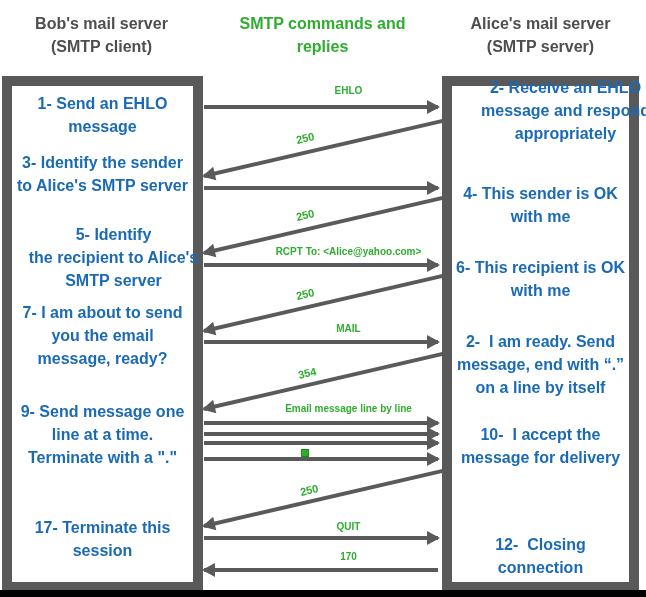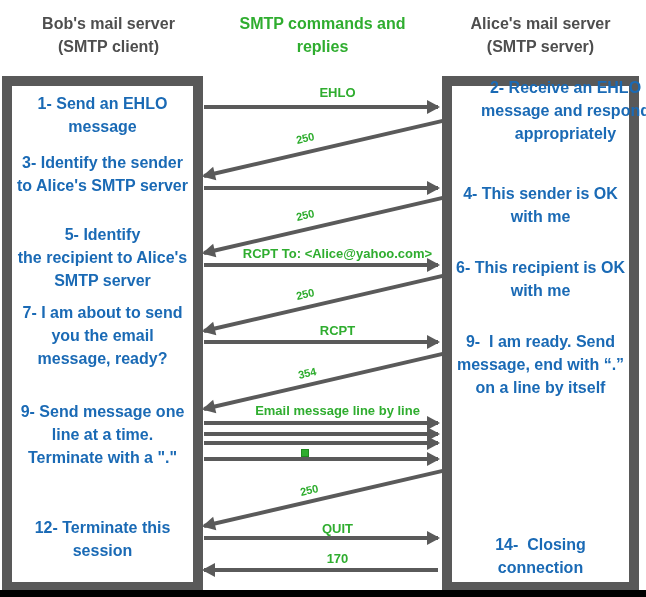--- a/index.html
+++ b/index.html
@@ -4,51 +4,51 @@
 <title>SMTP Diagram</title>
 <style>
   html,body{margin:0;padding:0;background:#fff;}
   .canvas{
     position:relative;width:646px;height:597px;background:#ffffff;
     font-family:"Liberation Sans", sans-serif;overflow:hidden;
   }
   
   .hdr{position:absolute;top:12px;font-weight:bold;font-size:16px;line-height:23px;
        text-align:center;white-space:pre;}
-  .hdr-left{left:0;width:203px;color:#4e4e4e;margin-left:7px;}
+  .hdr-left{left:0;width:203px;color:#4e4e4e;}
   .hdr-center{left:203px;width:239px;color:#2fad2f;}
   .hdr-right{left:442px;width:197px;color:#4e4e4e;}
   
   .box{position:absolute;background:#fff;border:10px solid #595959;}
   .box-client{left:2px;top:76px;width:181px;height:496px;}
   .box-server{left:442px;top:76px;width:177px;height:496px;}
   
   .step{position:absolute;font-weight:bold;color:#1a6ab5;font-size:16px;line-height:23px;
         text-align:center;white-space:pre;}
   .step-l{left:12px;width:181px;}
   .step-r{left:452px;width:177px;}
-  .cs1{top:92px;}  .cs2{top:151px;} .cs3{top:223px;}
+  .cs1{top:92px;}  .cs2{top:151px;} .cs3{top:223px;padding-left:11px;}
   .cs4{top:301px;} .cs5{top:400px;} .cs6{top:516px;}
   .ss1{top:76px;margin-left:25px;}  .ss2{top:182px;} .ss3{top:256px;}
   .ss4{top:330px;} .ss5{top:423px;} .ss6{top:533px;}
   
   .arrow{position:absolute;height:4px;background:#5a5a5a;}
   .arrow.right::after{content:'';position:absolute;right:-2px;top:-5px;width:0;height:0;
     border-left:13px solid #5a5a5a;border-top:7px solid transparent;border-bottom:7px solid transparent;}
   .arrow.left::before{content:'';position:absolute;left:-2px;top:-5px;width:0;height:0;
     border-right:13px solid #5a5a5a;border-top:7px solid transparent;border-bottom:7px solid transparent;}
   .h{left:204px;width:234px;}
   .diag{left:204px;width:245px;transform-origin:0 50%;transform:rotate(-13deg);}
   .a1{top:105px;}  .a2{top:174px;}  .a3{top:186px;}  .a4{top:251px;}
   .a5{top:263px;}  .a6{top:329px;}  .a7{top:340px;}  .a8{top:407px;}
   .a9{top:421px;}  .a10{top:432px;} .a11{top:441px;} .a12{top:457px;}
   .a13{top:524px;} .a14{top:536px;} .a15{top:568px;}
   
-  .msg{position:absolute;left:194px;width:287px;text-align:center;color:#2fad2f;
-       font-weight:bold;font-size:13px;white-space:pre;}
+  .msg{position:absolute;left:205px;width:287px;text-align:center;color:#2fad2f;
+       font-weight:bold;font-size:10px;white-space:pre;}
   .m-ehlo{top:85px;}  .m-mail{top:169px;} .m-rcpt{top:246px;} .m-data{top:323px;}
   .m-email{top:403px;} .m-quit{top:521px;} .m-221{top:551px;}
   .diag-label{position:absolute;color:#2fad2f;font-weight:bold;font-size:11px;
        transform:rotate(-13deg);white-space:pre;}
   .d1{left:296px;top:132px;} .d2{left:296px;top:209px;} .d3{left:296px;top:288px;}
   .d4{left:298px;top:367px;} .d5{left:300px;top:484px;}
   
   .dot{position:absolute;left:301px;top:449px;width:8px;height:8px;background:#2fad2f;
        border:1px solid #1f8a1f;box-sizing:border-box;}
   
@@ -75,34 +75,36 @@
 to Alice's SMTP server</div>
   <div class="step step-l cs3">5- Identify
 the recipient to Alice's
 SMTP server</div>
   <div class="step step-l cs4">7- I am about to send
 you the email
 message, ready?</div>
   <div class="step step-l cs5">9- Send message one
 line at a time.
 Terminate with a "."</div>
-  <div class="step step-l cs6">12- Terminate this
+  <div class="step step-l cs6">17- Terminate this
 session</div>
 
   <div class="step step-r ss1">2- Receive an EHLO
 message and respond
 appropriately</div>
   <div class="step step-r ss2">4- This sender is OK
 with me</div>
   <div class="step step-r ss3">6- This recipient is OK
 with me</div>
-  <div class="step step-r ss4">9-  I am ready. Send
+  <div class="step step-r ss4">2-  I am ready. Send
 message, end with “.”
 on a line by itself</div>
-  <div class="step step-r ss6">14-  Closing
+  <div class="step step-r ss5">10-  I accept the
+message for delivery</div>
+  <div class="step step-r ss6">12-  Closing
 connection</div>
 
   <div class="arrow h right a1"></div>
   <div class="arrow diag left a2"></div>
   <div class="arrow h right a3"></div>
   <div class="arrow diag left a4"></div>
   <div class="arrow h right a5"></div>
   <div class="arrow diag left a6"></div>
   <div class="arrow h right a7"></div>
   <div class="arrow diag left a8"></div>
@@ -112,21 +114,21 @@
   <div class="arrow h right a12"></div>
   <div class="arrow diag left a13"></div>
   <div class="arrow h right a14"></div>
   <div class="arrow h left a15"></div>
 
   <div class="msg m-ehlo">EHLO</div>
   <div class="diag-label d1">250</div>
   <div class="diag-label d2">250</div>
   <div class="msg m-rcpt">RCPT To: &lt;Alice@yahoo.com&gt;</div>
   <div class="diag-label d3">250</div>
-  <div class="msg m-data">RCPT</div>
+  <div class="msg m-data">MAIL</div>
   <div class="diag-label d4">354</div>
   <div class="msg m-email">Email message line by line</div>
   <div class="dot"></div>
   <div class="diag-label d5">250</div>
   <div class="msg m-quit">QUIT</div>
   <div class="msg m-221">170</div>
 
   <div class="footer-bar"></div>
 
 </div>

